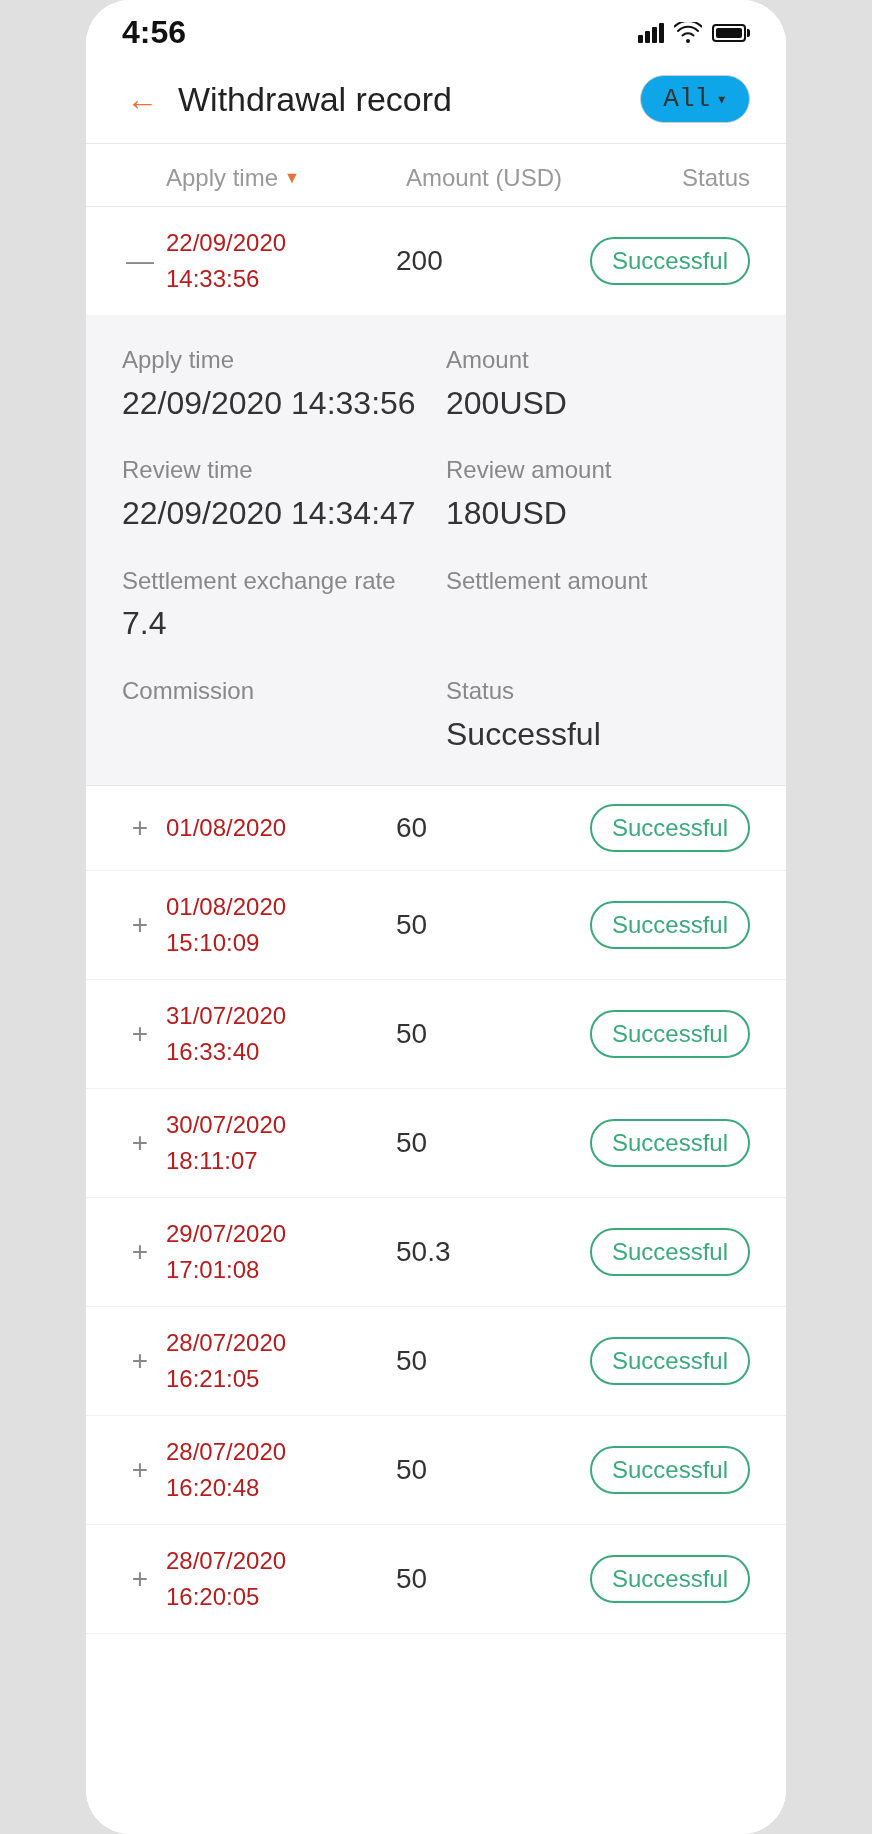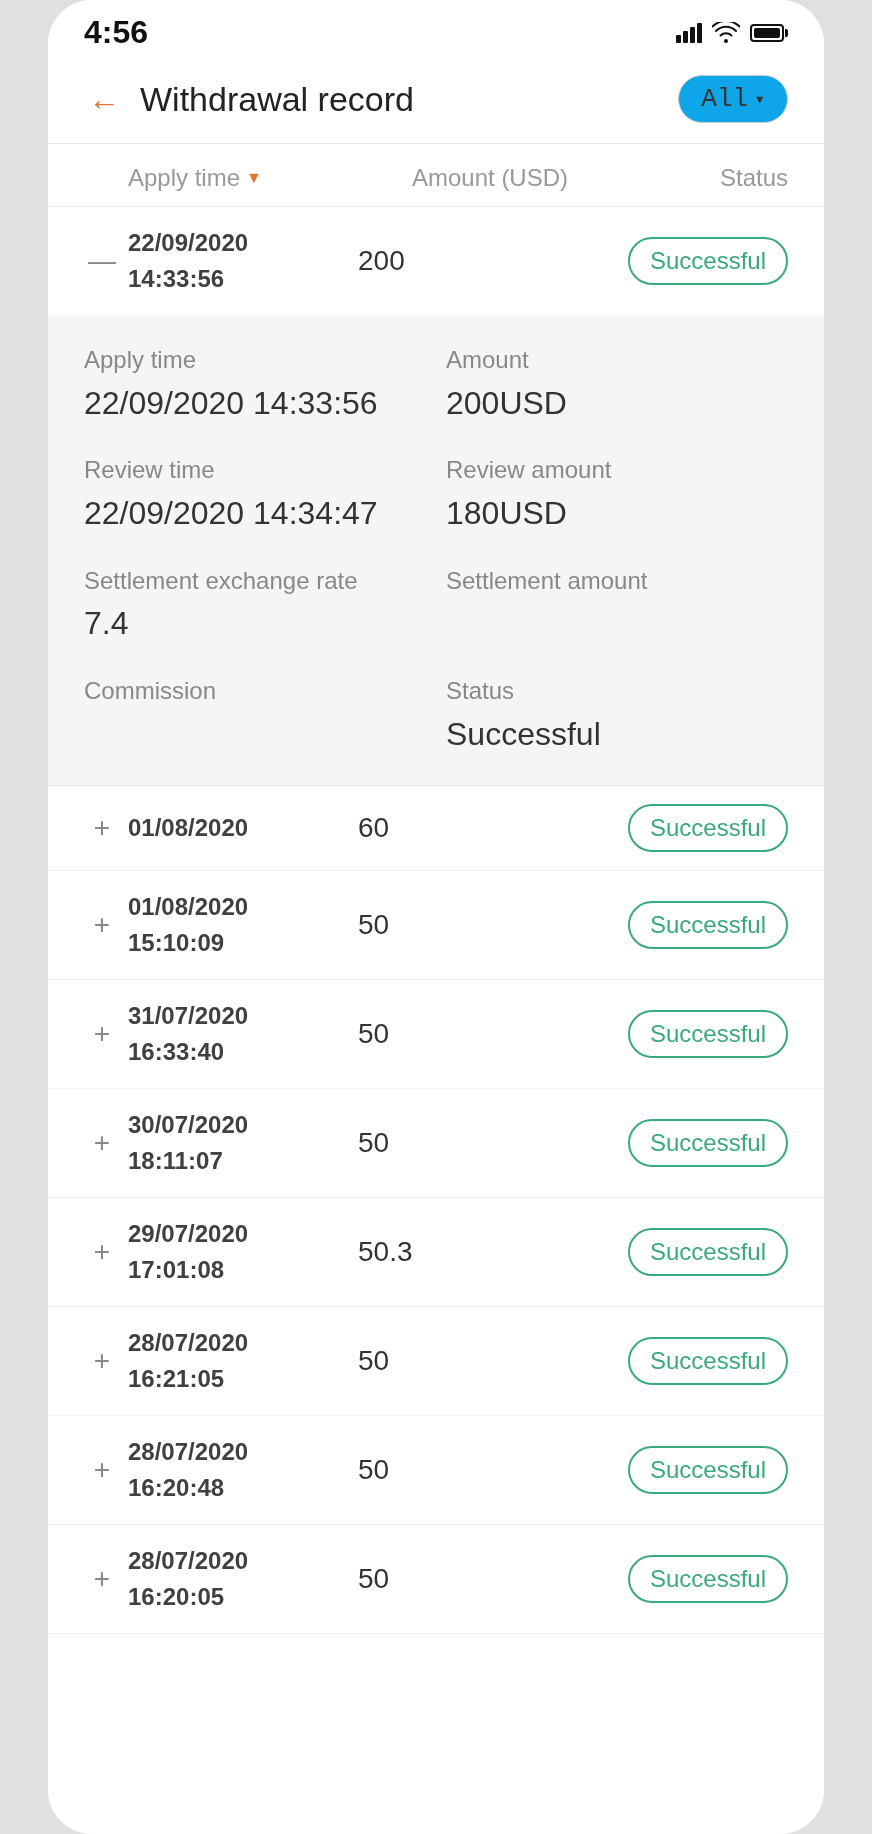--- a/index.html
+++ b/index.html
@@ -8,21 +8,21 @@
     body {
       background: #e0e0e0;
       display: flex;
       justify-content: center;
       align-items: flex-start;
       min-height: 100vh;
       font-family: -apple-system, BlinkMacSystemFont, 'Helvetica Neue', Arial, sans-serif;
     }
 
     .phone-frame {
-      width: 776px;
+      width: 700px;
       min-height: 1834px;
       background: #ffffff;
       border-radius: 44px;
       overflow: hidden;
       position: relative;
       display: flex;
       flex-direction: column;
     }
 
     
@@ -165,21 +165,20 @@
     .sort-triangle {
       color: #e8733a;
       font-size: 16px;
     }
 
     .col-amount {
       flex: 1;
       font-size: 24px;
       color: #999;
       text-align: left;
-      margin-left: 44px;
     }
 
     .col-status {
       flex: 0 0 160px;
       font-size: 24px;
       color: #999;
       text-align: right;
     }
 
     
@@ -205,23 +204,22 @@
       justify-content: center;
       font-size: 28px;
       color: #888;
       flex-shrink: 0;
       margin-right: 8px;
     }
 
     .record-datetime {
       flex: 0 0 200px;
       font-size: 24px;
-      color: #404040;
+      color: #b91c1c;
       line-height: 1.5;
-      font-weight: bold;
     }
 
     .record-amount {
       flex: 1;
       font-size: 28px;
       color: #333;
       text-align: left;
       padding-left: 30px;
     }
 

